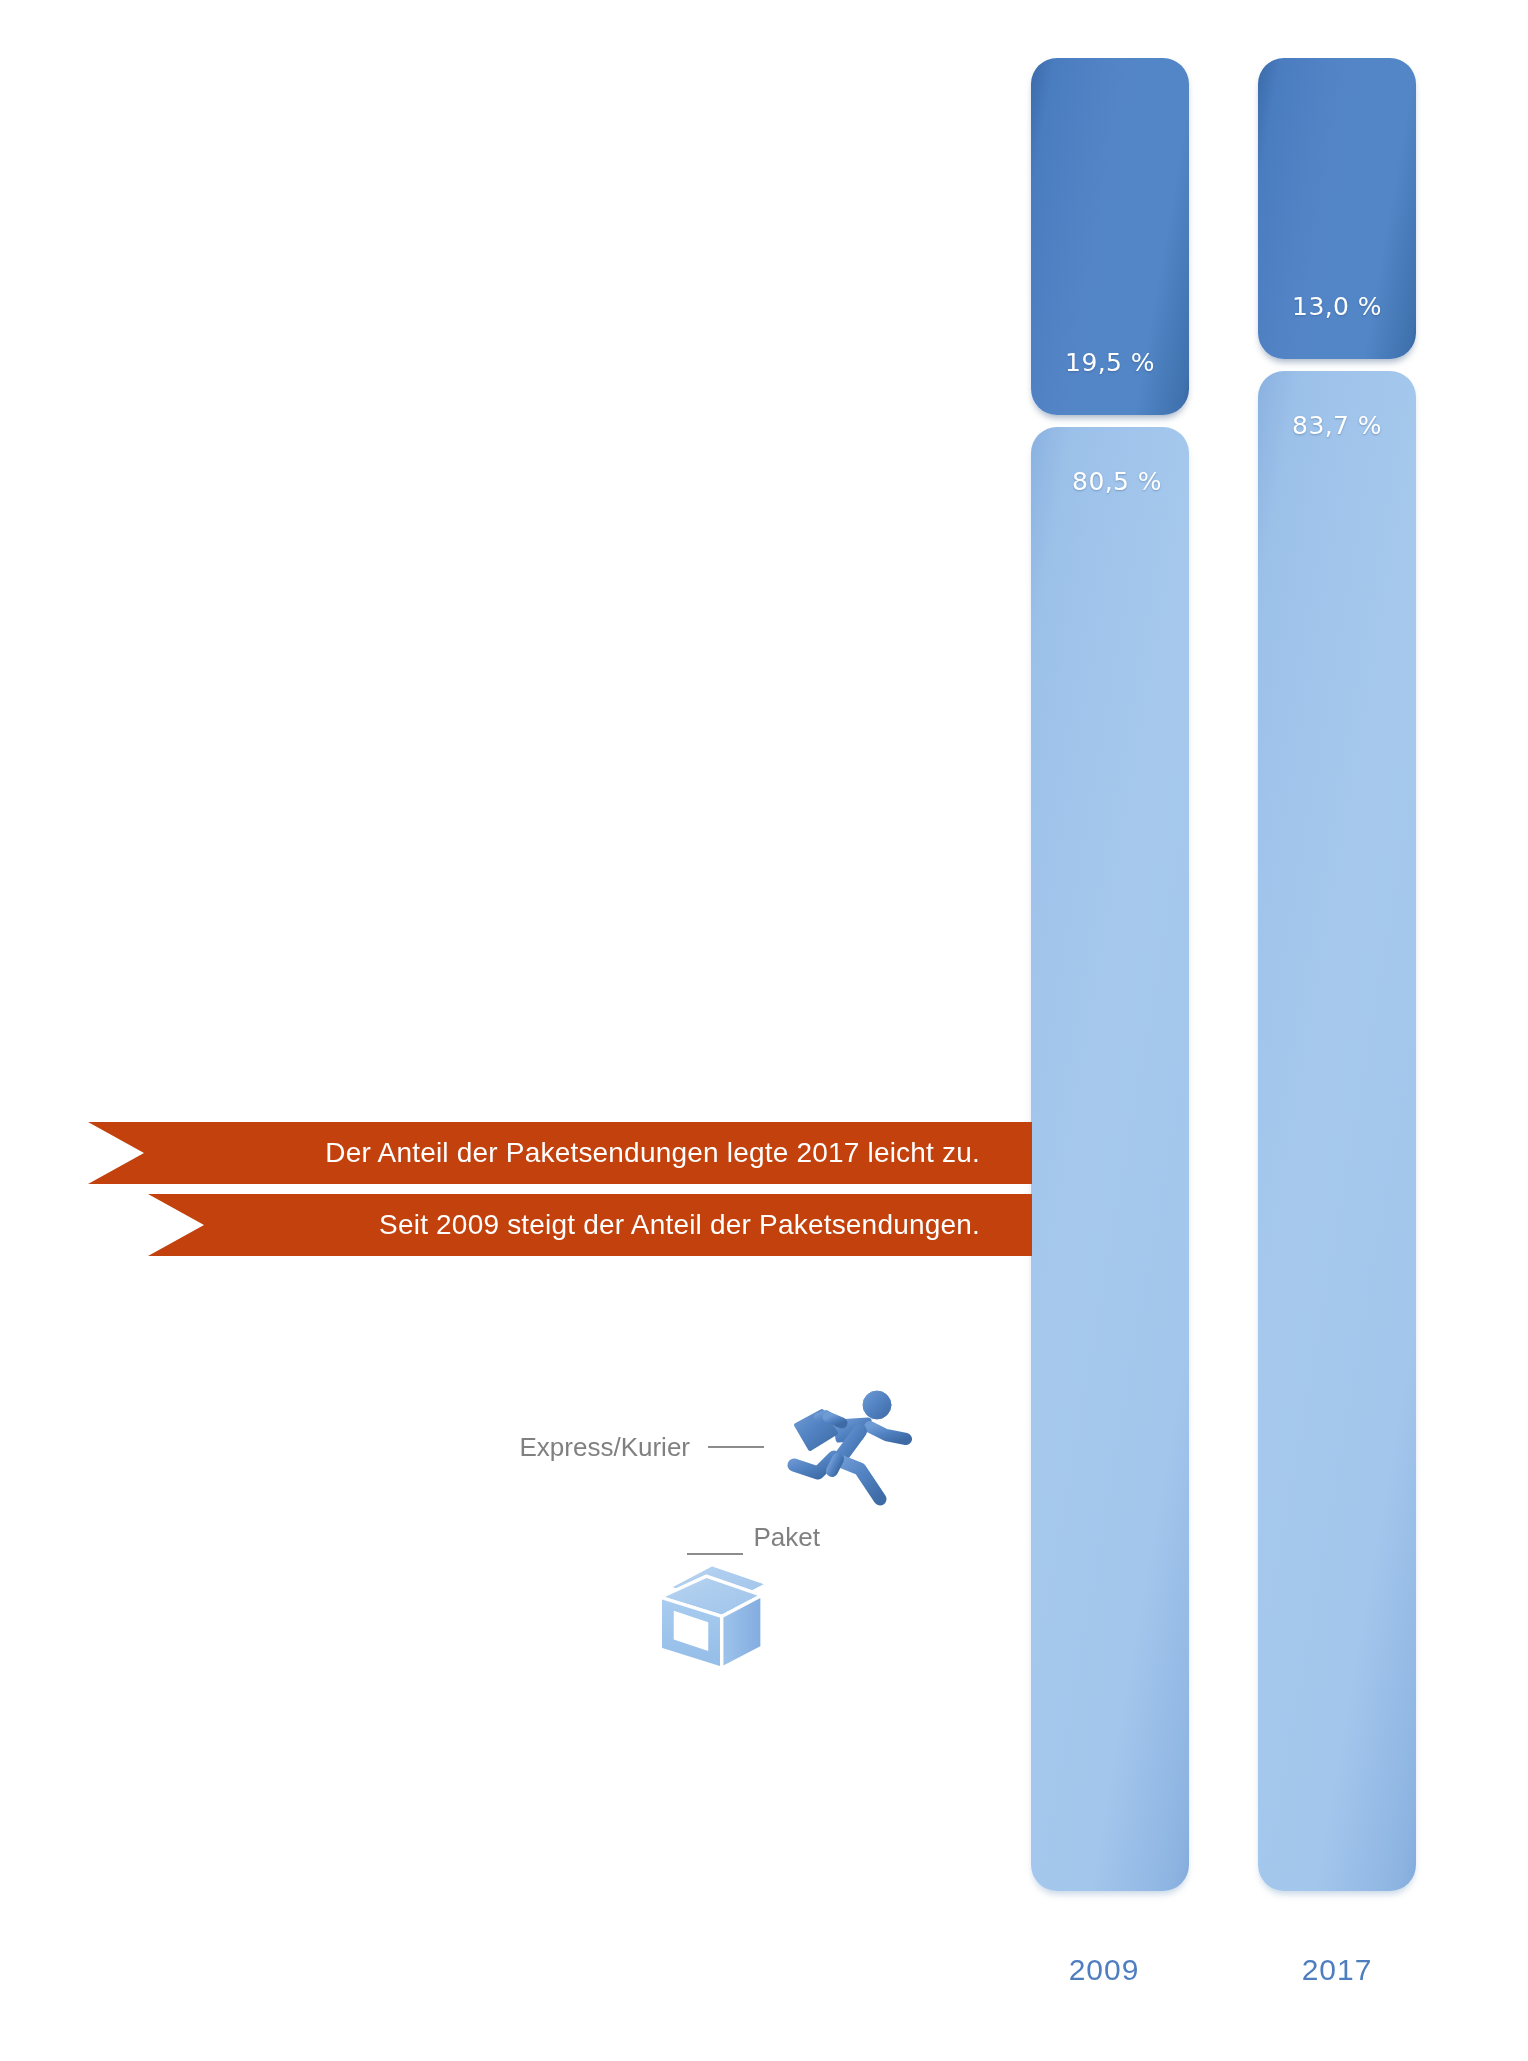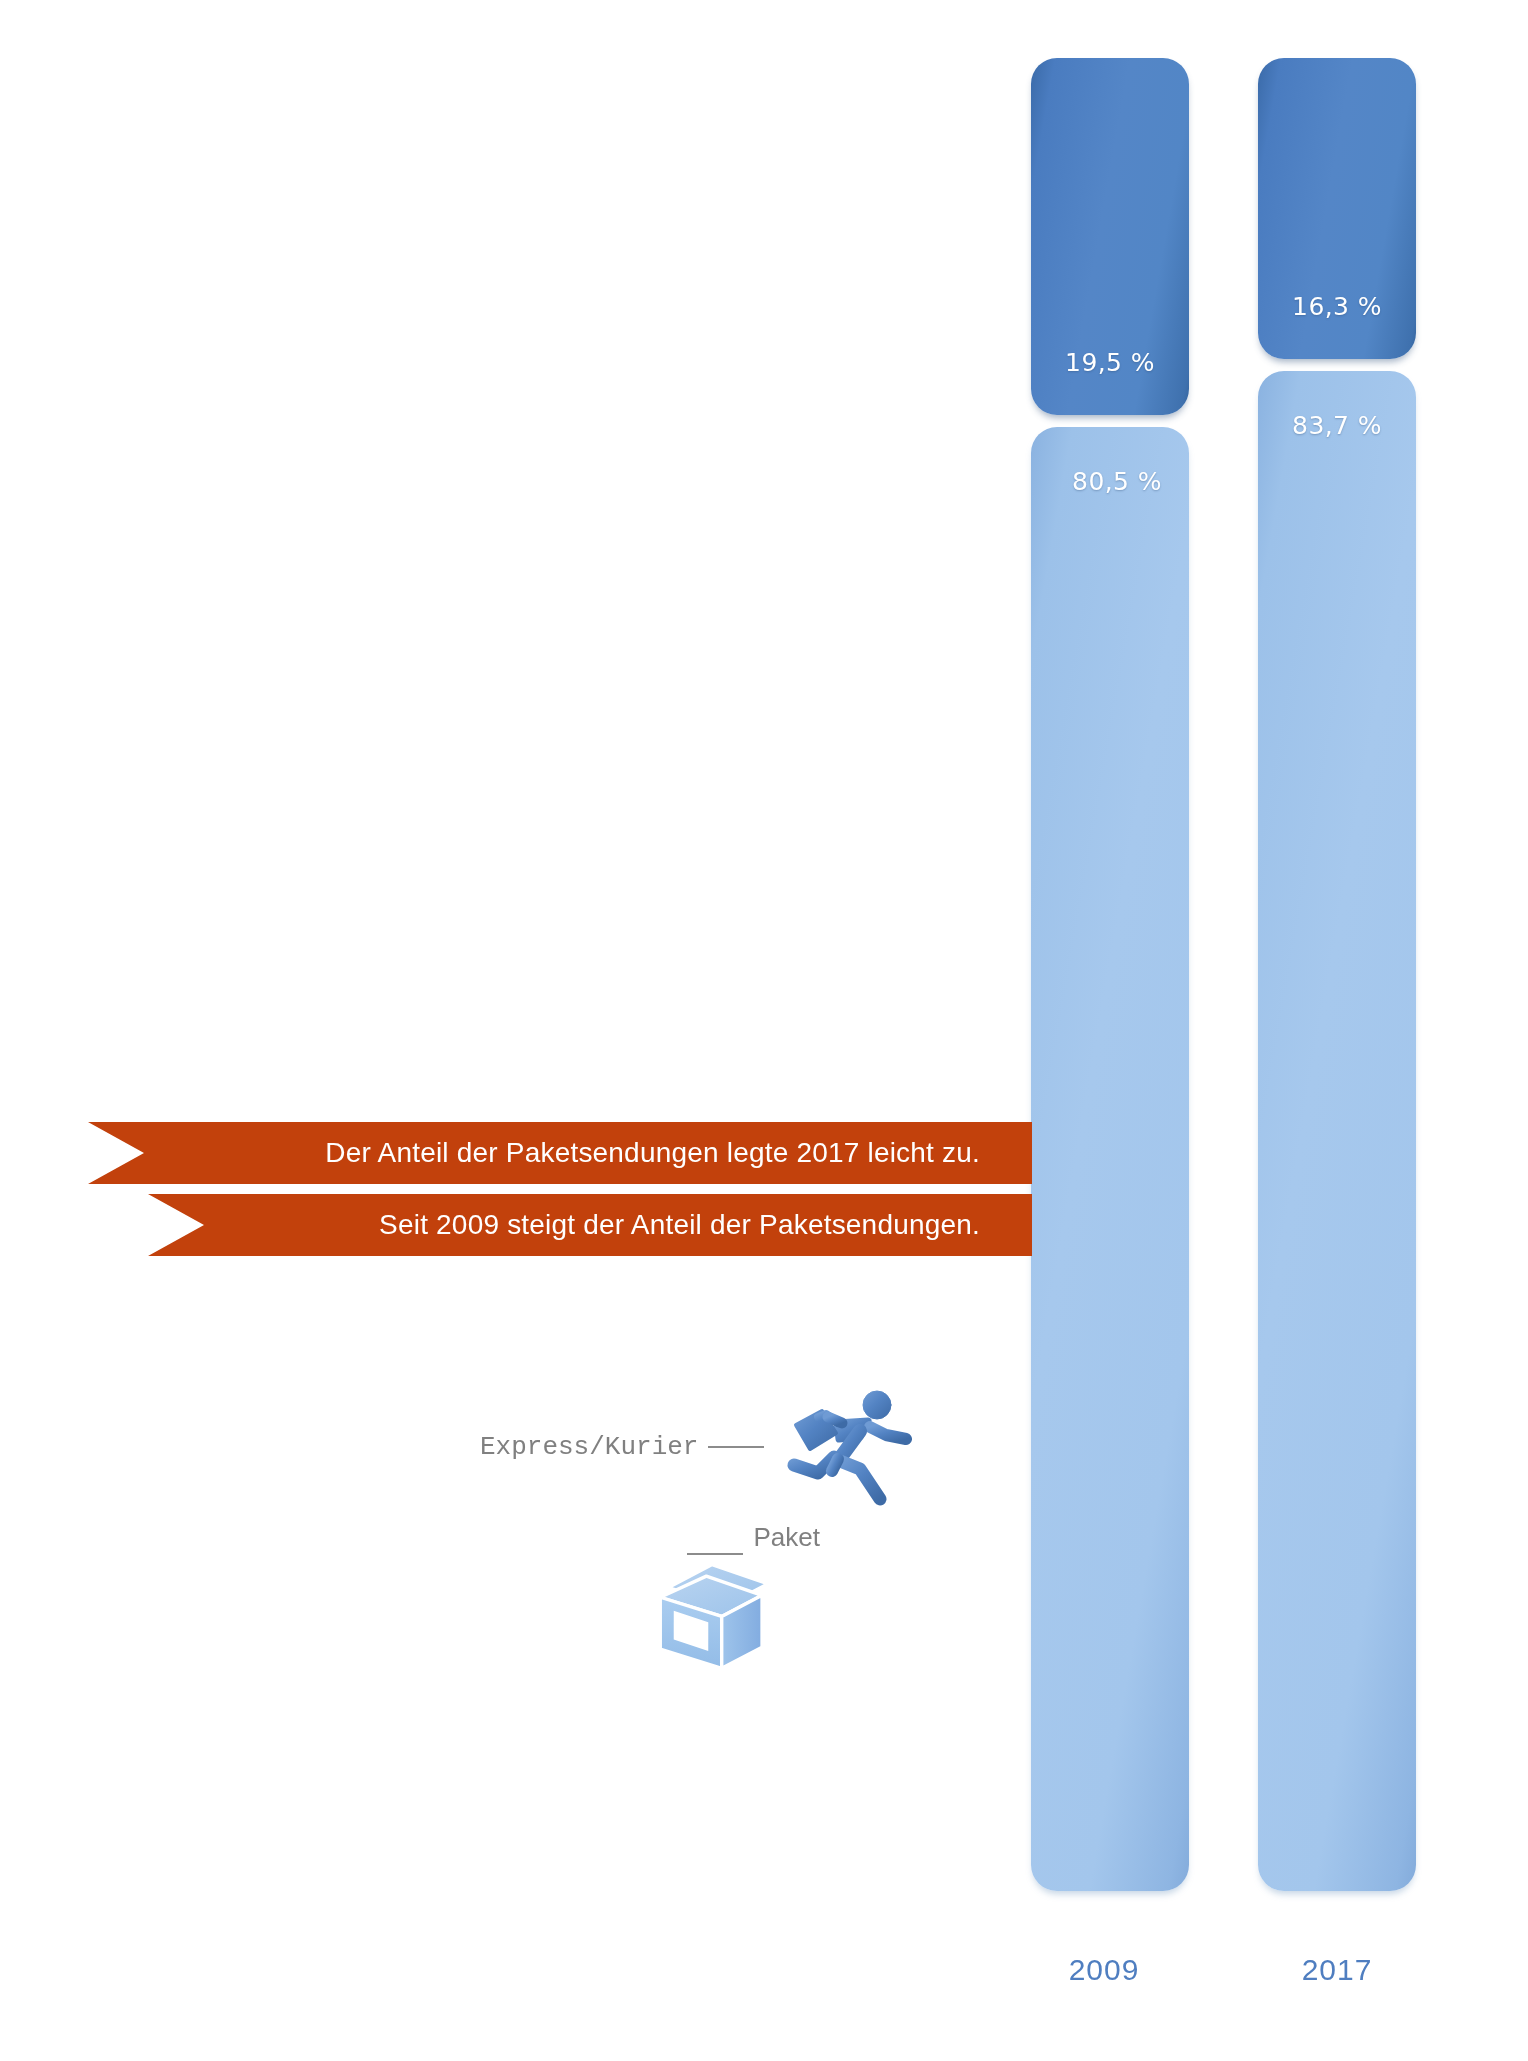--- a/index.html
+++ b/index.html
@@ -116,40 +116,40 @@
     <div class="seg seg-light" style="left:0; top:369px; width:158px; height:1464px;">
       <div class="seg-label" style="top:40px;padding-left:7px;">80,5 %</div>
     </div>
 
     <div class="year-label" style="top:1895px;">2009</div>
   </div>
 
   <div class="bar-col" style="left:1258px; top:58px; width:158px; height:1990px;">
 
     <div class="seg seg-dark" style="left:0; top:0; width:158px; height:301px;">
-      <div class="seg-label" style="bottom:38px;">16,3 %</div>
+      <div class="seg-label" style="bottom:38px;">13,0 %</div>
     </div>
 
     <div class="seg seg-light" style="left:0; top:313px; width:158px; height:1520px;">
       <div class="seg-label" style="top:40px;">83,7 %</div>
     </div>
 
     <div class="year-label" style="top:1895px;">2017</div>
   </div>
 
   <div class="banner" style="left:88px; top:1122px; width:944px; height:62px;">
     <span>Der Anteil der Paketsendungen legte 2017 leicht zu.</span>
   </div>
 
   <div class="banner" style="left:148px; top:1194px; width:884px; height:62px;">
     <span>Seit 2009 steigt der Anteil der Paketsendungen.</span>
   </div>
 
   <div class="legend-row" style="left:480px; top:1372px; width:470px; height:150px;">
-    <div class="legend-label" style="width:210px;font-family:Liberation Mono, monospace;">Express/Kurier</div>
+    <div class="legend-label" style="width:210px;">Express/Kurier</div>
     <div class="legend-line"></div>
     <svg class="legend-icon" viewBox="0 0 130 120" xmlns="http://www.w3.org/2000/svg">
       <defs>
         <linearGradient id="courGrad" x1="0" y1="0" x2="1" y2="1">
           <stop offset="0%" stop-color="#6f9bd4"></stop>
           <stop offset="45%" stop-color="#5383c3"></stop>
           <stop offset="100%" stop-color="#3e6ba6"></stop>
         </linearGradient>
       </defs>
       <g fill="url(#courGrad)" stroke="url(#courGrad)" stroke-linecap="round" stroke-linejoin="round">

